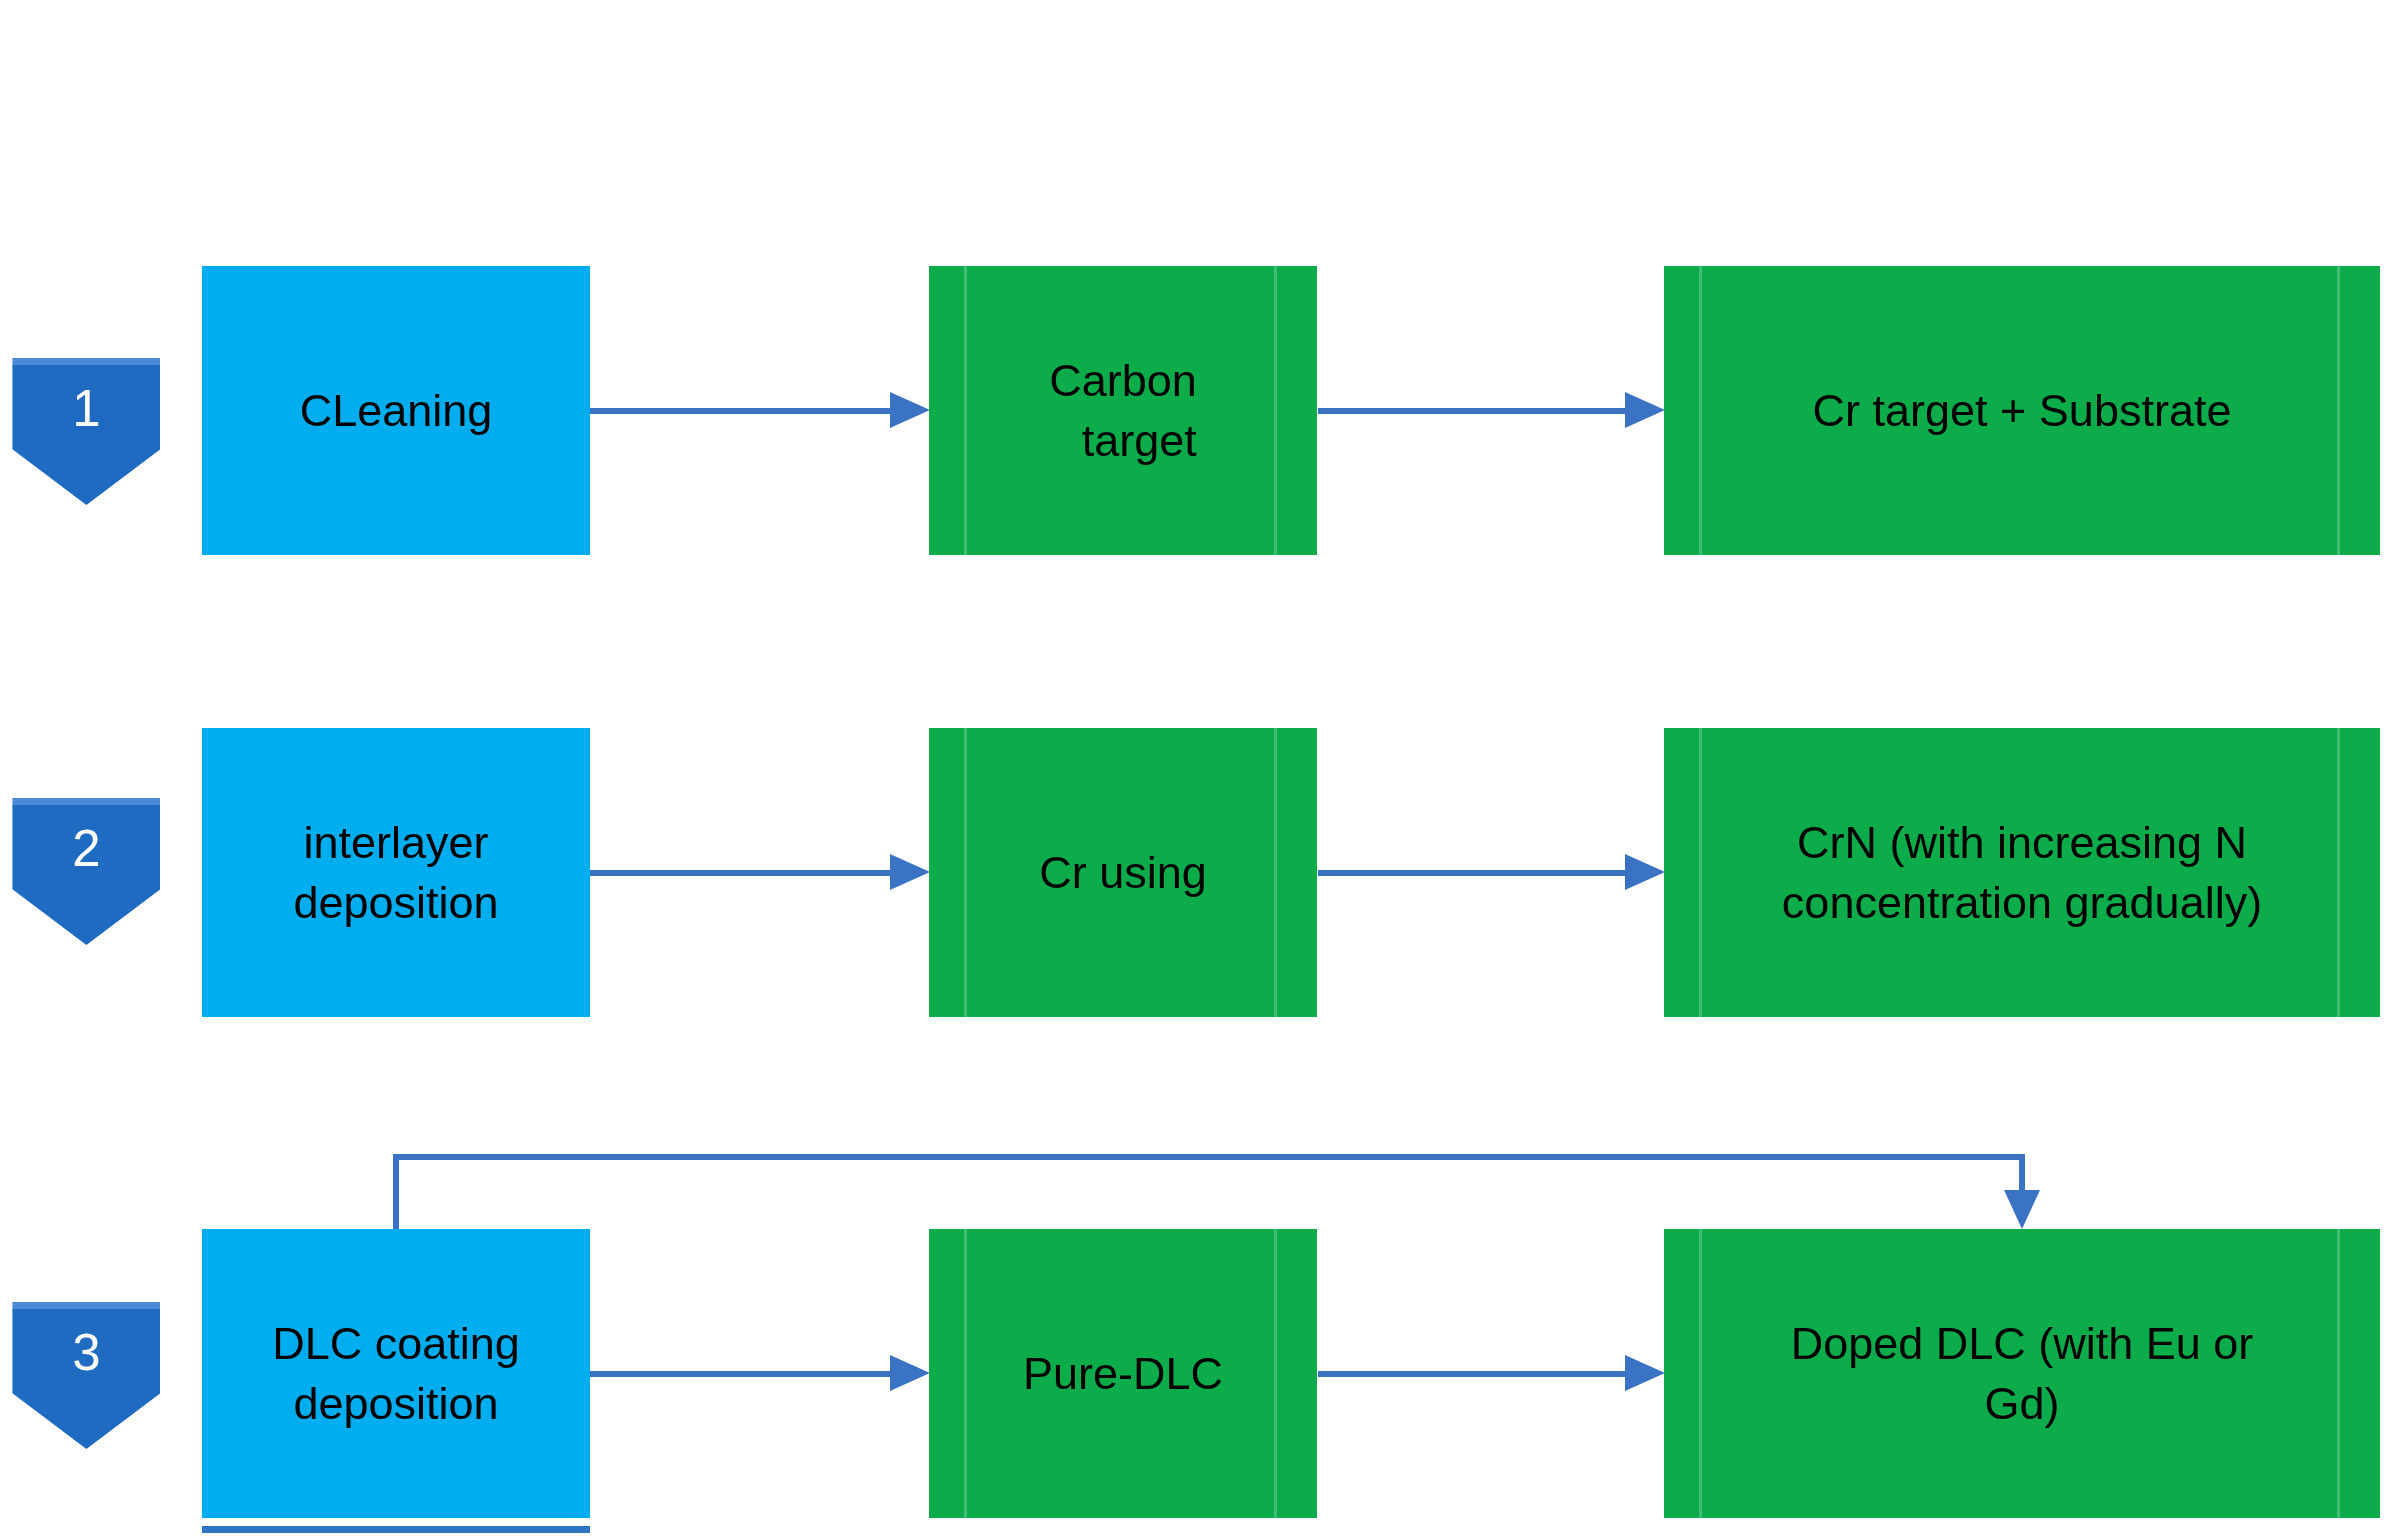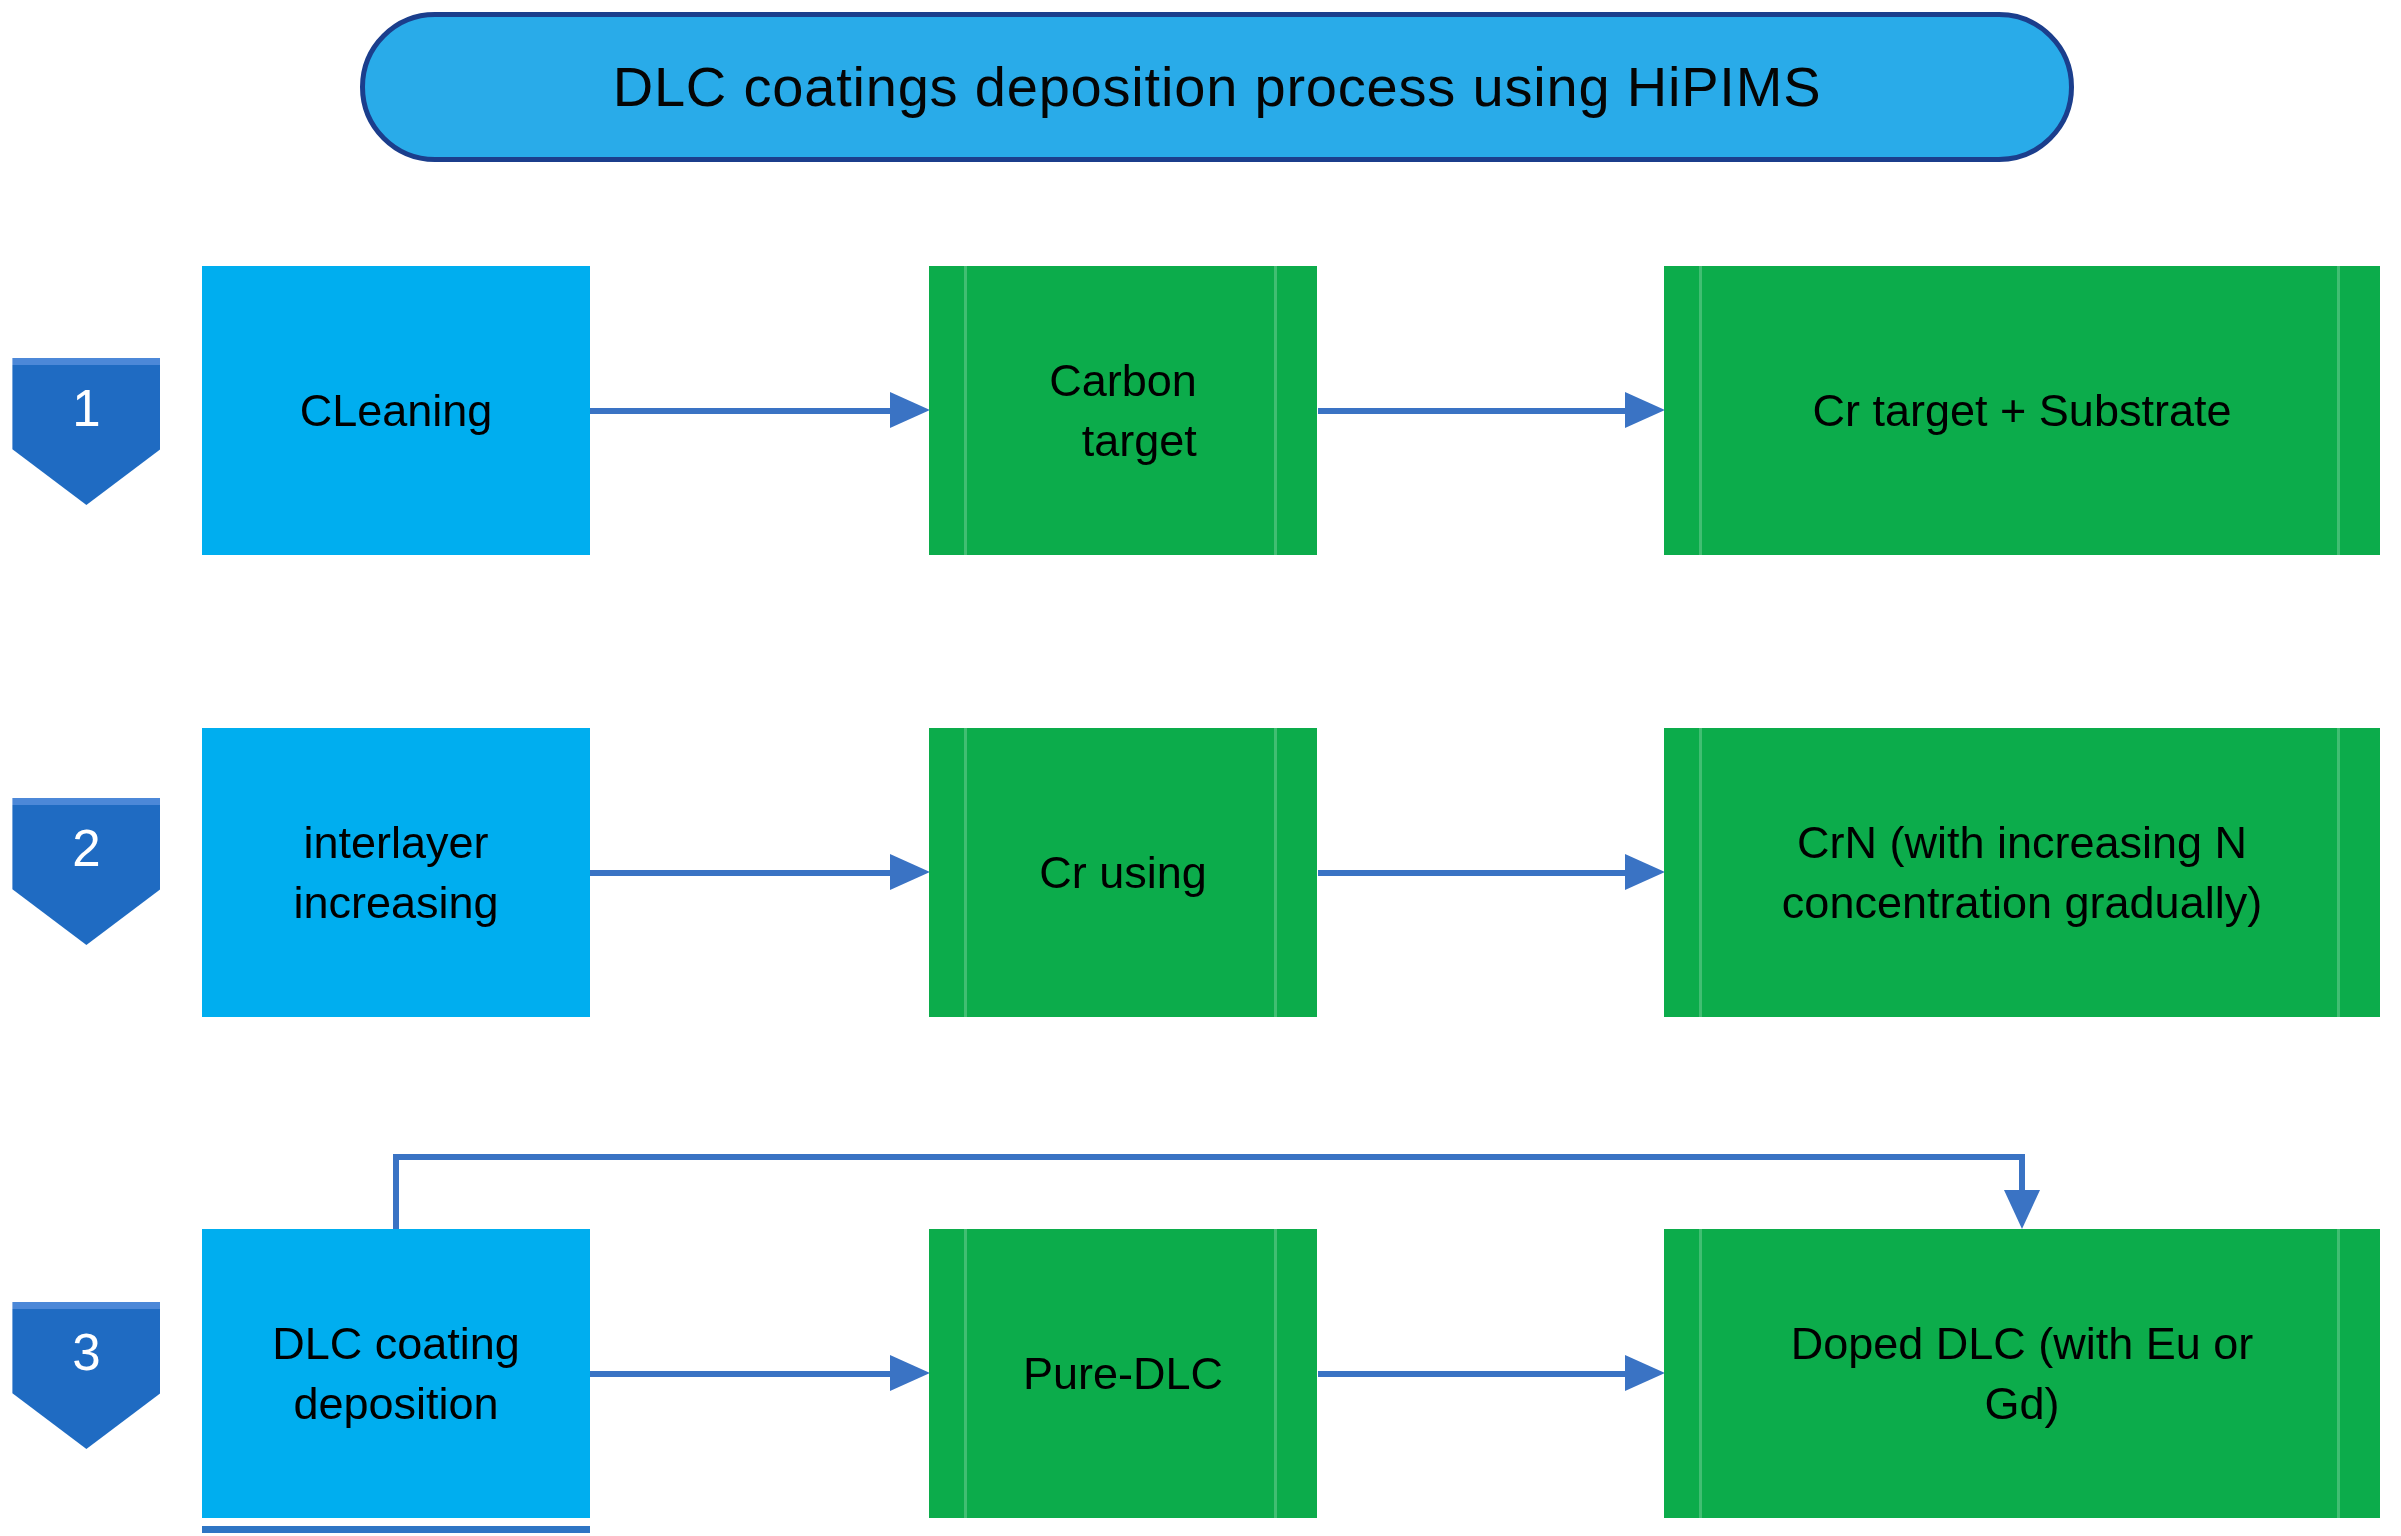--- a/index.html
+++ b/index.html
@@ -74,23 +74,20 @@
     border-top:39px solid #3a73c4;
   }
   
   .bottom-line{position:absolute;left:202px;top:1526px;width:388px;height:6.6px;background:#2e75c4;}
 </style>
 </head>
 <body>
 
 <div id="canvas">
 
-  <div class="title-pill">
-    <span>DLC coatings deposition process using HiPIMS</span>
-  </div>
 
   <div class="row row1">
     <div class="badge">
       <span>1</span>
     </div>
     <div class="box step-box">
       <span>CLeaning</span>
     </div>
     <div class="shaft a1"></div>
     <div class="head-right h1"></div>
@@ -104,21 +101,21 @@
       <span>Cr target + Substrate</span>
     </div>
   </div>
 
   <div class="row row2">
     <div class="badge">
       <span>2</span>
     </div>
     <div class="box step-box">
       <span>interlayer
-increasing</span>
+deposition</span>
     </div>
     <div class="shaft a1"></div>
     <div class="head-right h1"></div>
     <div class="box stage-box green">
       <span>Cr using</span>
     </div>
     <div class="shaft a2"></div>
     <div class="head-right h2"></div>
     <div class="box result-box green">
       <span>CrN (with increasing N

